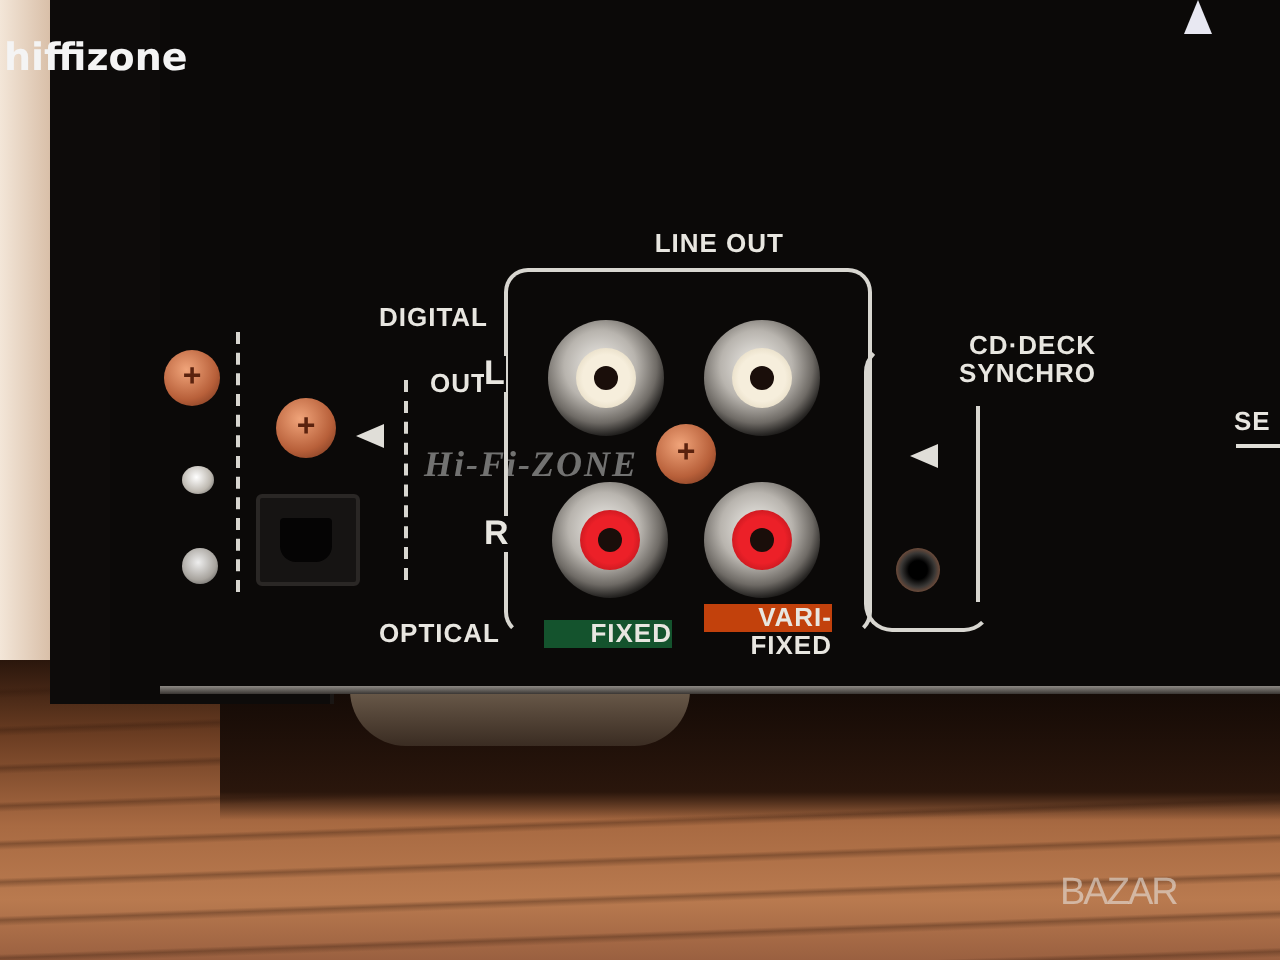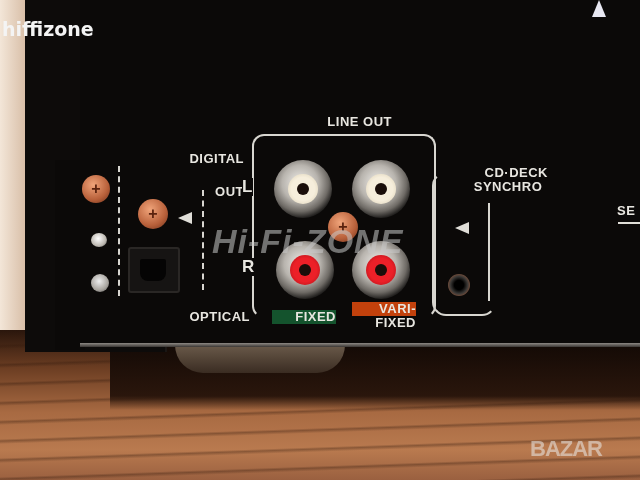--- a/index.html
+++ b/index.html
@@ -23,22 +23,22 @@
   .rca .hole { position:absolute; left:9px; top:9px; width:12px; height:12px; border-radius:50%; background:#1a0e0a; }
   .screw { position:absolute; border-radius:50%; background:radial-gradient(circle at 40% 35%, #f0a47a, #b8603a 60%, #6a2e18); }
   .screw::after { content:"+"; position:absolute; inset:0; display:flex; align-items:center; justify-content:center; color:#5a220e; font-weight:bold; font-size:16px; }
   .led { position:absolute; width:16px; height:14px; border-radius:50%; background:radial-gradient(circle at 45% 40%,#fff,#bdb8b0 60%,#555); }
   .optical { position:absolute; width:48px; height:42px; background:#161413; border:2px solid #2a2725; border-radius:3px; }
   .optical::after { content:""; position:absolute; left:10px; top:10px; width:26px; height:22px; background:#050404; border-radius:2px 2px 8px 8px; }
   .jack { position:absolute; width:22px; height:22px; border-radius:50%; background:radial-gradient(circle,#000 30%,#3a3836 55%,#6a4a3a 70%,#1a1716 80%); }
   .tri { position:absolute; width:0; height:0; border-top:6px solid transparent; border-bottom:6px solid transparent; border-right:14px solid #e0ded8; }
   .top-tri { position:absolute; left:592px; top:0; width:0; height:0; border-left:7px solid transparent; border-right:7px solid transparent; border-bottom:17px solid #e8e8f2; }
   .wm-top { position:absolute; left:2px; top:18px; color:#f4f4f4; font-family:"DejaVu Sans", sans-serif; font-weight:bold; font-size:19px; }
-  .wm-mid { position:absolute; left:212px; top:222px; color:rgba(200,200,200,0.55); font-weight:bold; font-style:italic; font-size:34px; letter-spacing:1px; }
-  .wm-bot { position:absolute; left:530px; top:436px; color:rgba(230,225,220,0.6); font-weight:bold; font-size:22px; letter-spacing:-1px; }
+  .wm-mid { position:absolute; left:212px; top:222px; color:rgba(200,200,200,0.55); font-weight:bold; font-style:italic; font-size:18px; letter-spacing:1px;font-family:Liberation Serif, serif; }
+  .wm-bot { position:absolute; left:530px; top:436px; color:rgba(230,225,220,0.6); font-weight:normal; font-size:19px; letter-spacing:-1px; }
   .se-line { position:absolute; left:618px; top:222px; width:22px; height:2px; background:#e0ded8; }
 </style>
 </head>
 <body>
 
 <div class="wall"></div>
 <div class="floor"></div>
 <div class="shadow"></div>
 <div class="foot"></div>
 
@@ -90,21 +90,21 @@
 </div>
 <div class="screw" style="left:328px;top:212px;width:30px;height:30px;"></div>
 
 <div class="lbl" style="left:272px;top:310px;width:64px;background:#14532d;">FIXED</div>
 <div class="lbl" style="left:352px;top:302px;width:64px;background:#c2410c;">VARI-</div>
 <div class="lbl" style="left:352px;top:316px;width:64px;">FIXED</div>
 
 <div class="frame" style="left:432px;top:172px;width:60px;height:140px;border-radius:14px;border-top-color:transparent;border-right-color:transparent;"></div>
 <div style="position:absolute;left:488px;top:203px;width:2px;height:98px;background:#d8d6d0;"></div>
 <div class="lbl" style="left:468px;top:166px;width:80px;text-align:right;">CD·DECK</div>
-<div class="lbl" style="left:468px;top:180px;width:80px;text-align:center;">SYNCHRO</div>
+<div class="lbl" style="left:468px;top:180px;width:80px;text-align:right;">SYNCHRO</div>
 <div class="tri" style="left:455px;top:222px;"></div>
 <div class="jack" style="left:448px;top:274px;"></div>
 
 <div class="lbl" style="left:617px;top:204px;text-align:left;">SE</div>
 <div class="se-line"></div>
 
 <div class="wm-mid">Hi-Fi-ZONE</div>
 <div class="wm-bot">BAZAR</div>
 
 </body></html>

